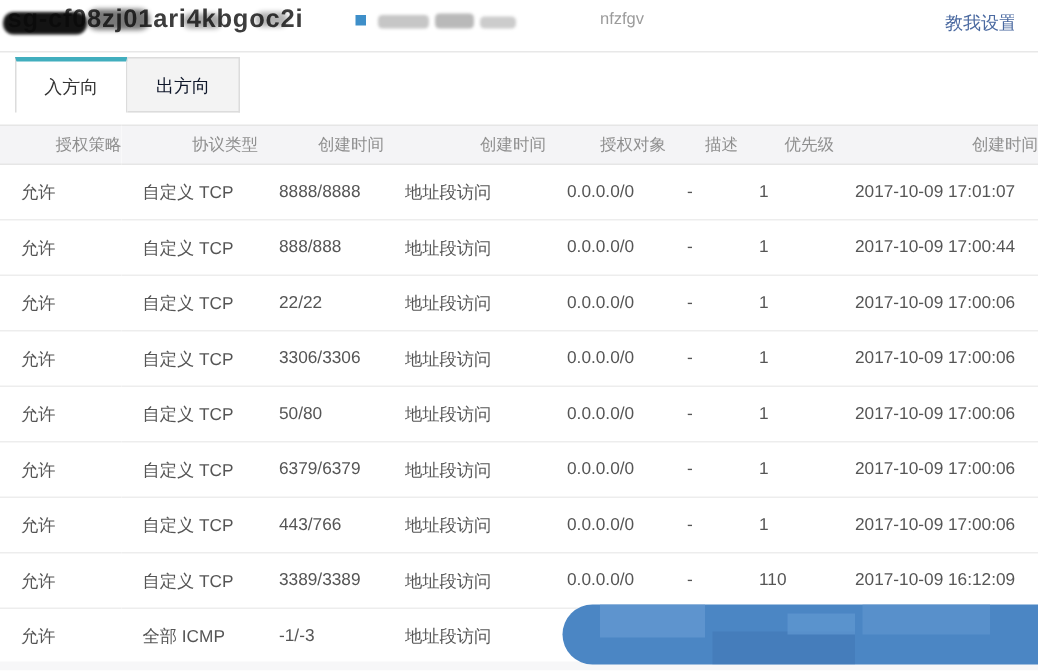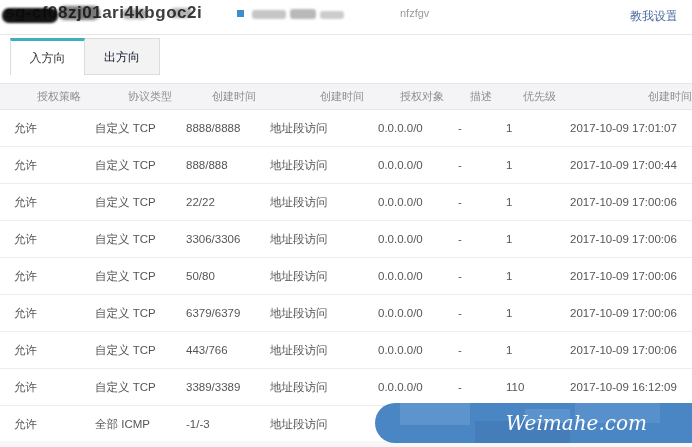--- a/index.html
+++ b/index.html
@@ -311,14 +311,13 @@
   </table>
 </div>
 
 <div class="bottom-strip"></div>
 
 <div class="watermark">
   <div class="wm-block wmb1"></div>
   <div class="wm-block wmb2"></div>
   <div class="wm-block wmb3"></div>
   <div class="wm-block wmb4"></div>
-  <span class="wm-text">Weimahe.com</span>
 </div>
 
 </body></html>

